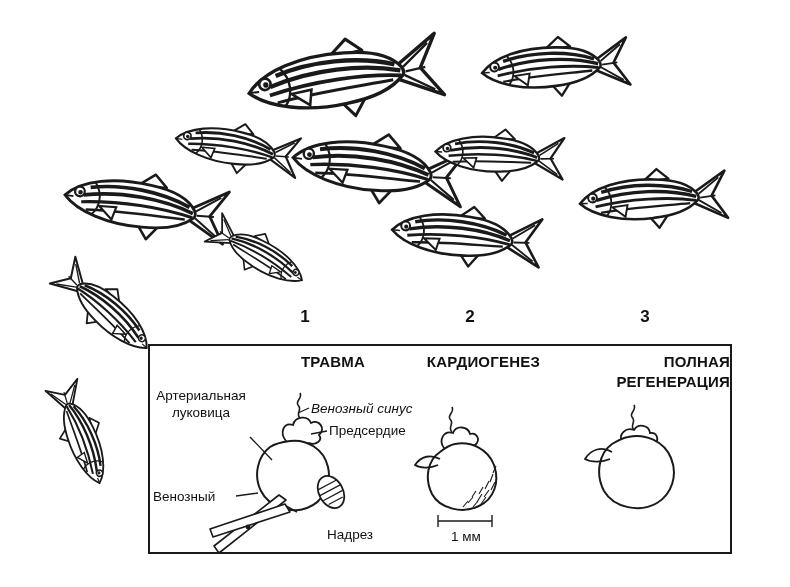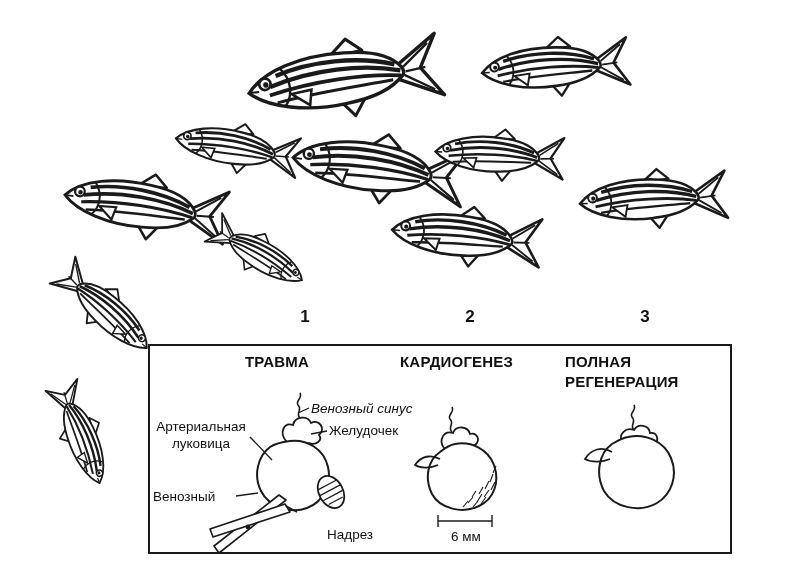--- a/index.html
+++ b/index.html
@@ -11,21 +11,21 @@
   .panel{
     position:absolute;left:148px;top:344px;width:584px;height:210px;
     border:2px solid #1a1a1a;background:transparent;box-sizing:border-box;
   }
   .stage-num{
     position:absolute;width:30px;text-align:center;
     font-weight:bold;font-size:17px;line-height:1;
   }
   .stage-title{
     position:absolute;font-weight:bold;font-size:15px;line-height:1.3;
-    text-align:left;letter-spacing:.2px;
+    text-align:right;letter-spacing:.2px;
   }
   .lbl{
     position:absolute;font-size:13.5px;line-height:1.25;
   }
   .lbl.center{text-align:center;}
 </style>
 </head>
 <body>
 
 <div class="canvas">
@@ -162,20 +162,20 @@
   <div class="panel"></div>
 
   <div class="stage-num" style="left:290px;top:308px;">1</div>
   <div class="stage-num" style="left:455px;top:308px;">2</div>
   <div class="stage-num" style="left:630px;top:308px;">3</div>
 
   <div class="stage-title" style="left:245px;top:352px;width:120px;">ТРАВМА</div>
   <div class="stage-title" style="left:565px;top:352px;width:165px;">ПОЛНАЯ РЕГЕНЕРАЦИЯ</div>
   <div class="stage-title" style="left:400px;top:352px;width:140px;">КАРДИОГЕНЕЗ</div>
 
-  <div class="lbl center" style="left:148px;top:419px;width:106px;text-align:center;">Артериальная луковица</div>
+  <div class="lbl center" style="left:148px;top:388px;width:106px;text-align:center;">Артериальная луковица</div>
   <div class="lbl" style="left:311px;top:401px;font-style:italic;">Венозный синус</div>
-  <div class="lbl" style="left:329px;top:423px;">Желудочек</div>
+  <div class="lbl" style="left:329px;top:423px;">Предсердие</div>
   <div class="lbl" style="left:153px;top:489px;">Венозный</div>
   <div class="lbl" style="left:299px;top:527px;margin-left:28px;">Надрез</div>
-  <div class="lbl center" style="left:438px;top:529px;width:56px;">6 мм</div>
+  <div class="lbl center" style="left:438px;top:529px;width:56px;">1 мм</div>
 
 </div>
 
 </body></html>

